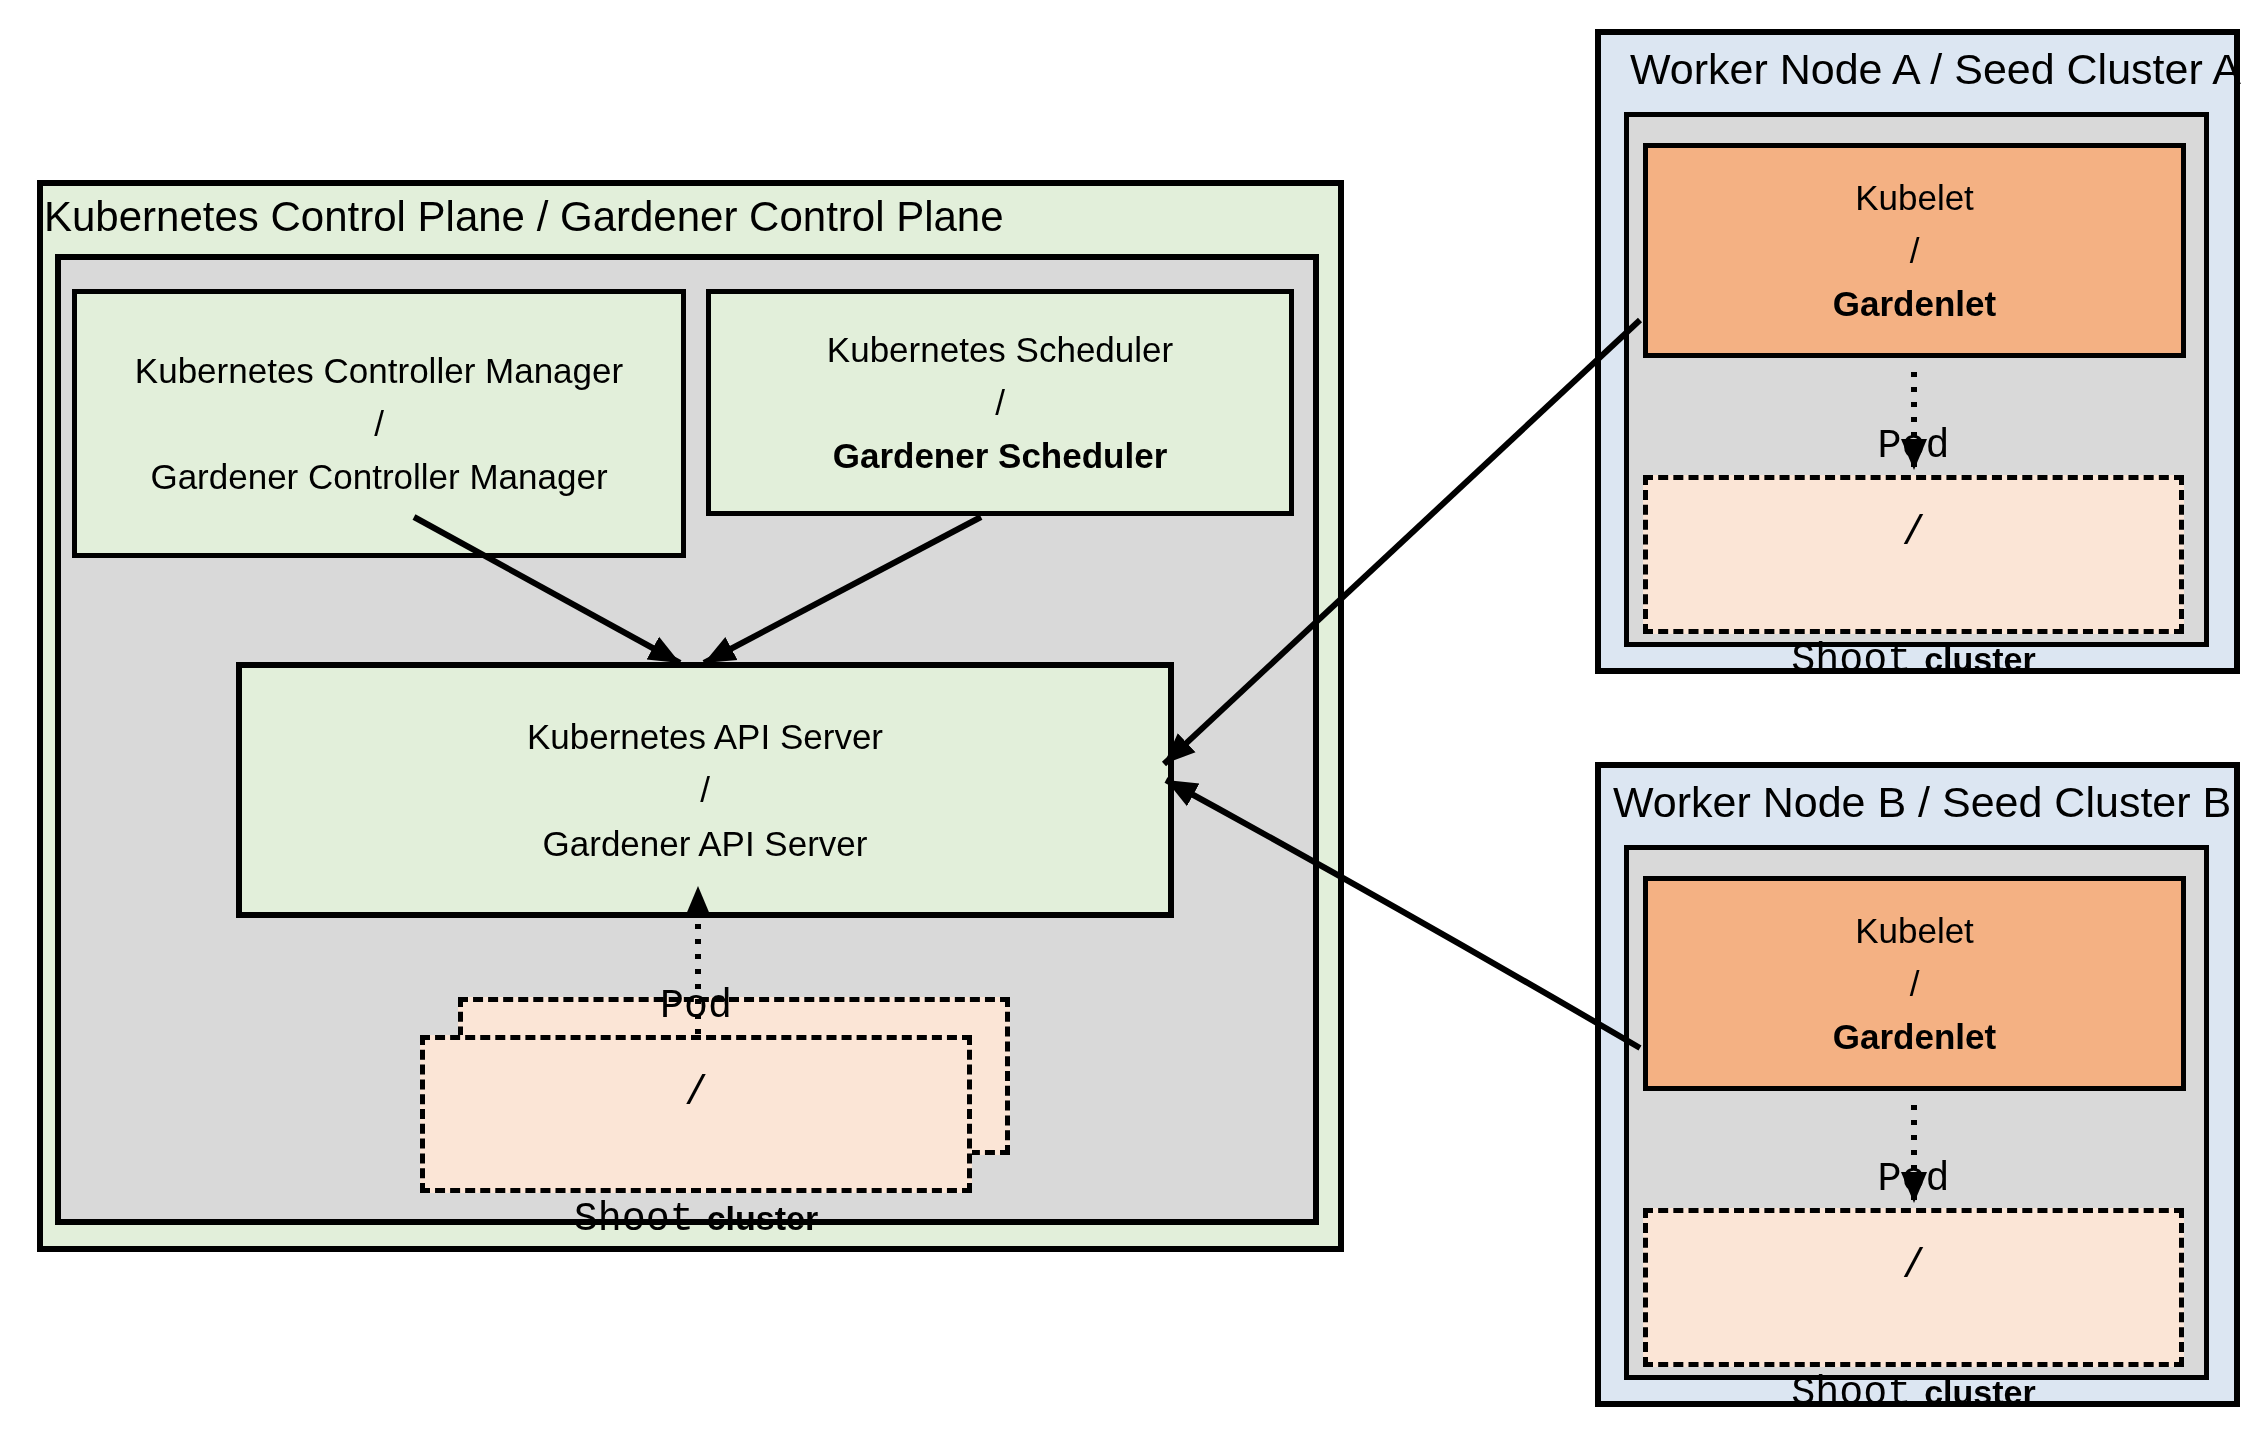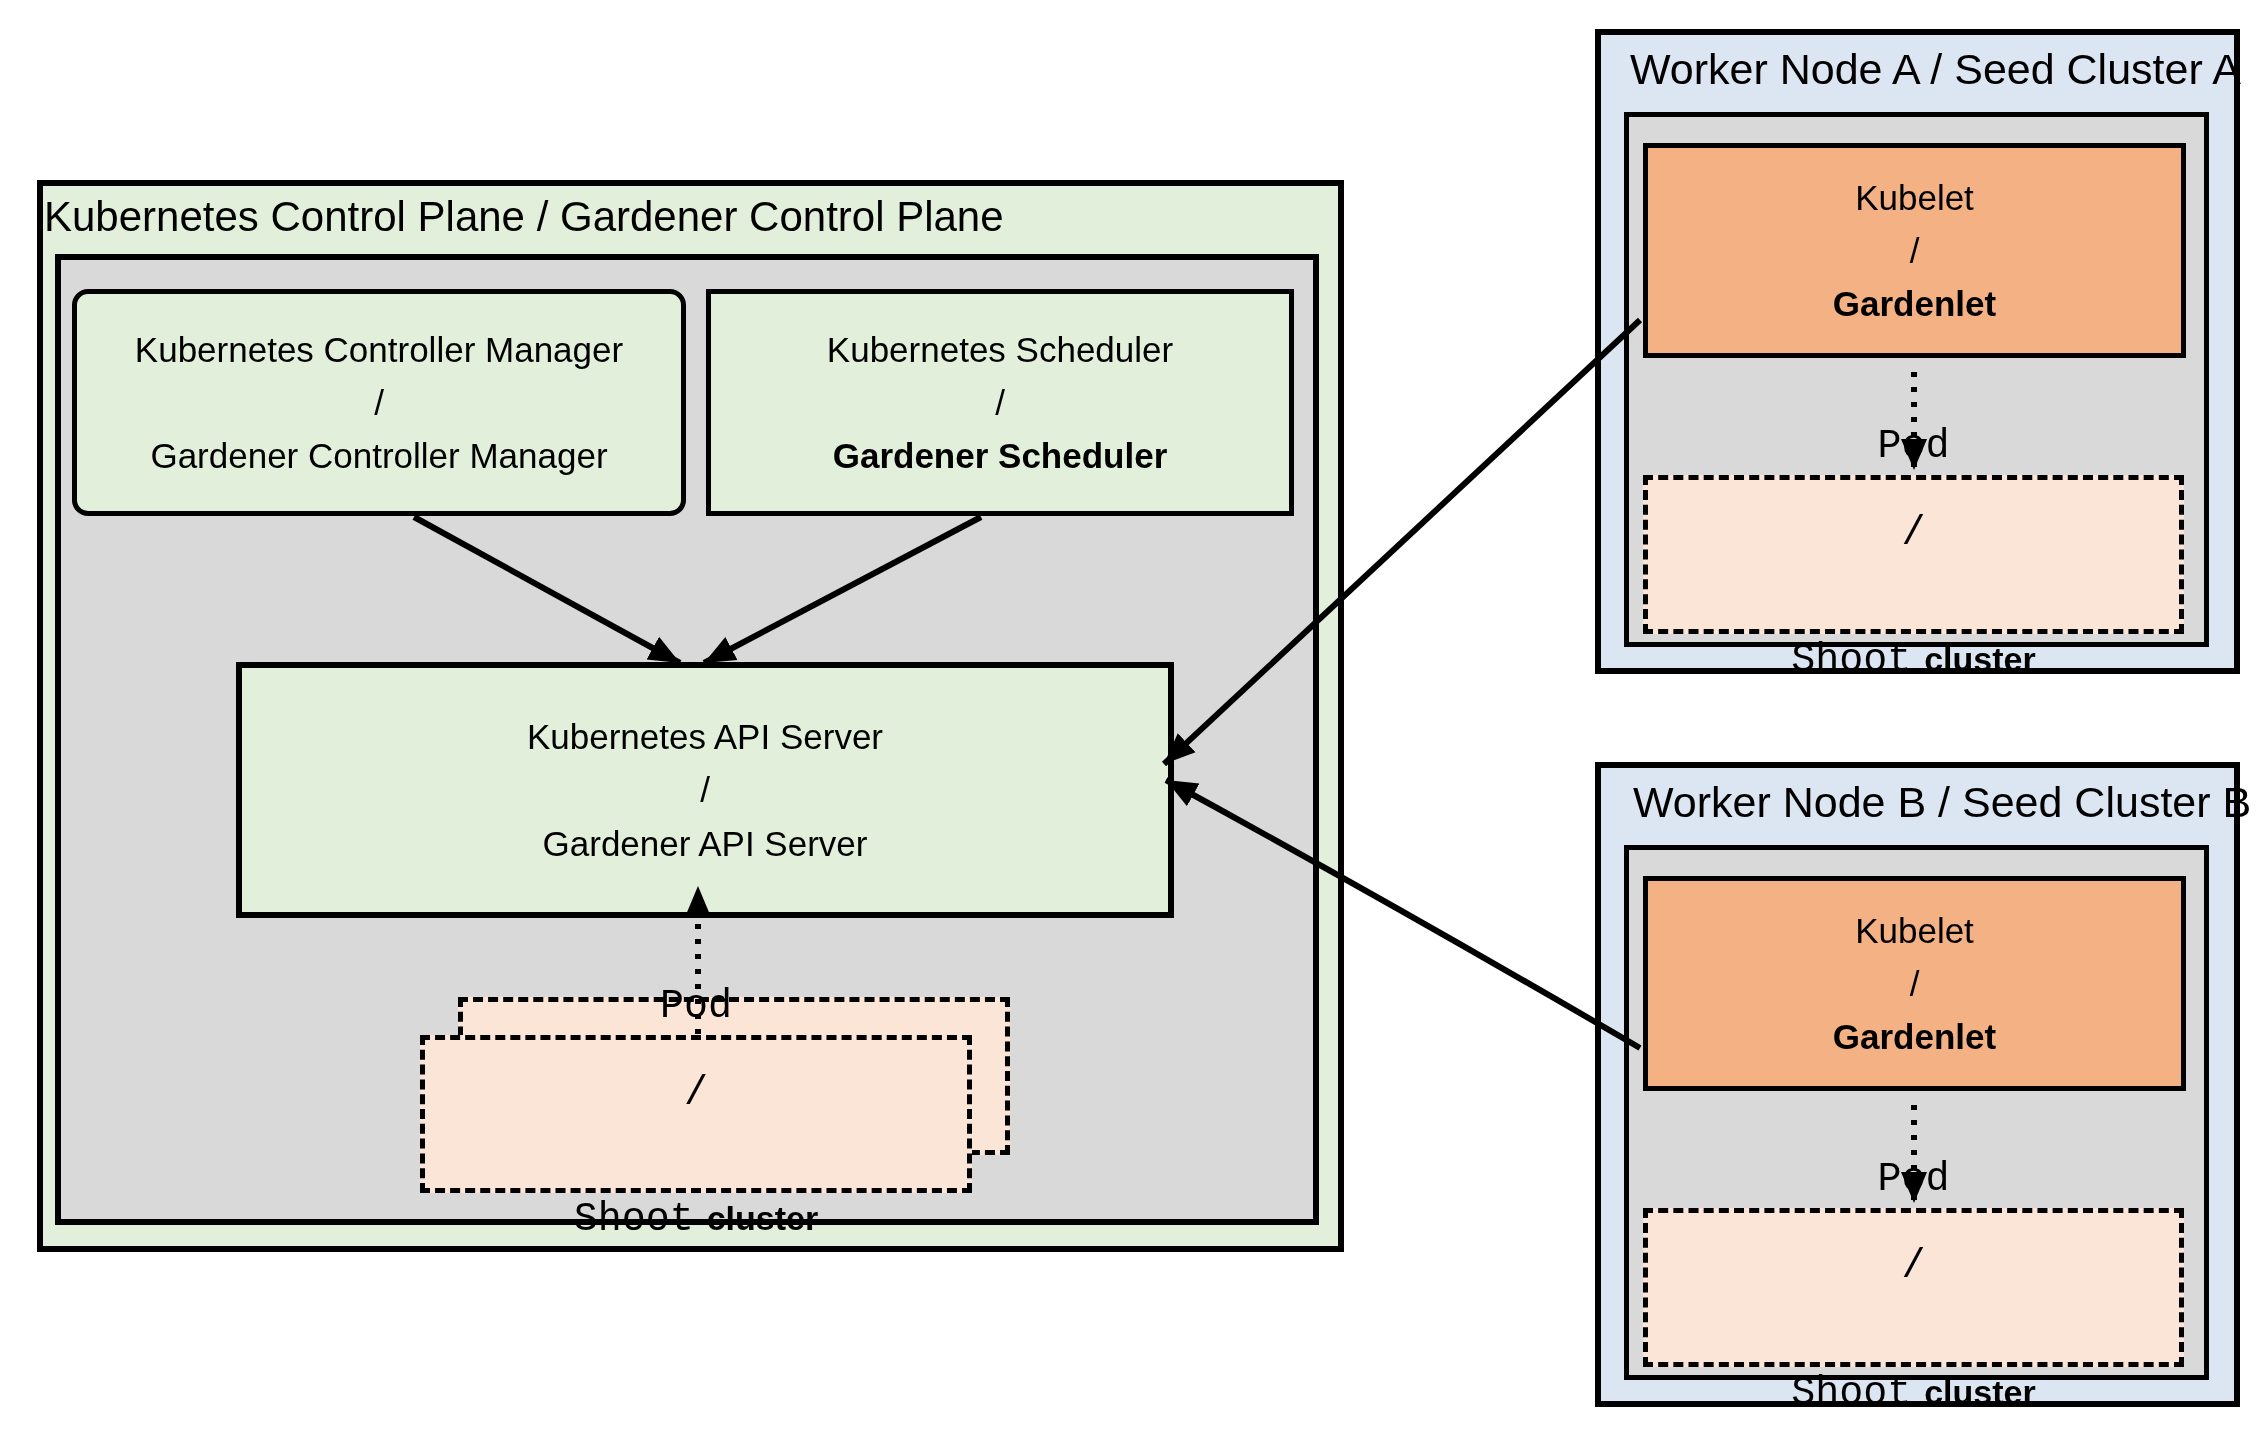--- a/index.html
+++ b/index.html
@@ -43,21 +43,21 @@
 <body>
 
 <div class="stage">
 
   <div class="box b6 fill-green" style="left:37px;top:180px;width:1307px;height:1072px;"></div>
 
   <div class="cp-title">Kubernetes Control Plane / Gardener Control Plane</div>
 
   <div class="box b6 fill-gray" style="left:55px;top:254px;width:1264px;height:971px;"></div>
 
-  <div class="box b5 fill-green" style="left:72px;top:289px;width:614px;height:227px;border-radius:16px;">
+  <div class="box b5 fill-green" style="left:72px;top:289px;width:614px;height:269px;">
     <div class="label">
       <span>Kubernetes Controller Manager</span>
       <span>/</span>
       <span>Gardener Controller Manager</span>
     </div>
   </div>
 
   <div class="box b5 fill-green" style="left:706px;top:289px;width:588px;height:227px;">
     <div class="label">
       <span>Kubernetes Scheduler</span>
@@ -107,21 +107,21 @@
       <span class="mono">/</span>
       <span class="pod-line3">
         <span class="mono">Shoot</span>
         <span class="bold">cluster</span>
       </span>
     </div>
   </div>
 
   <div class="box b6 fill-blue" style="left:1595px;top:762px;width:645px;height:645px;"></div>
 
-  <div class="node-title" style="left:1595px;top:777px;width:613px;margin-left:20px;">Worker Node B / Seed Cluster B</div>
+  <div class="node-title" style="left:1595px;top:777px;width:613px;">Worker Node B / Seed Cluster B</div>
 
   <div class="box b5 fill-gray" style="left:1624px;top:845px;width:585px;height:535px;"></div>
 
   <div class="box b5 fill-orange" style="left:1643px;top:876px;width:543px;height:215px;">
     <div class="label">
       <span>Kubelet</span>
       <span>/</span>
       <span class="bold">Gardenlet</span>
     </div>
   </div>

